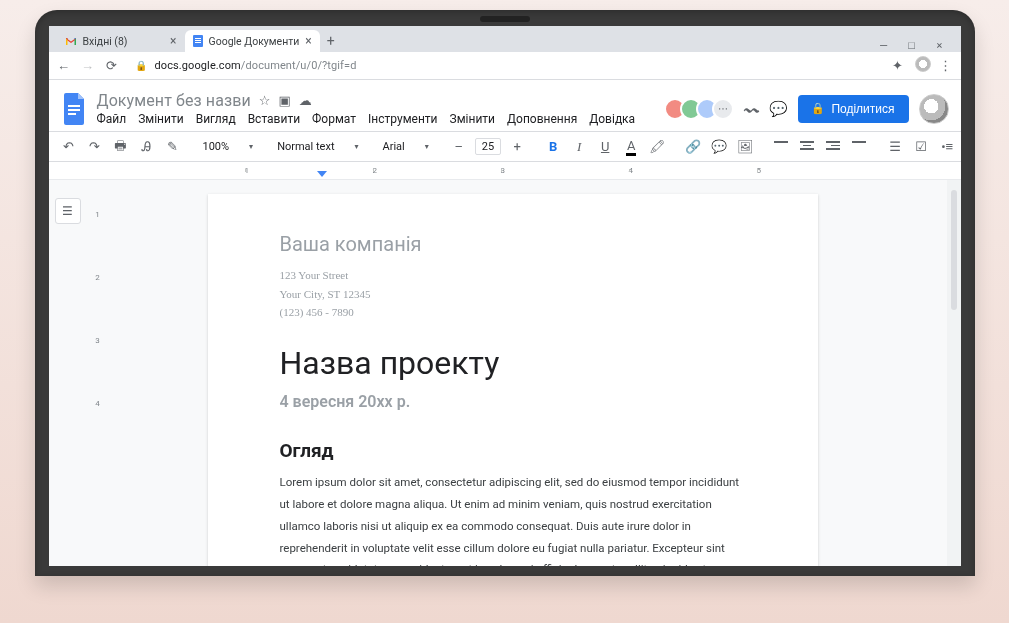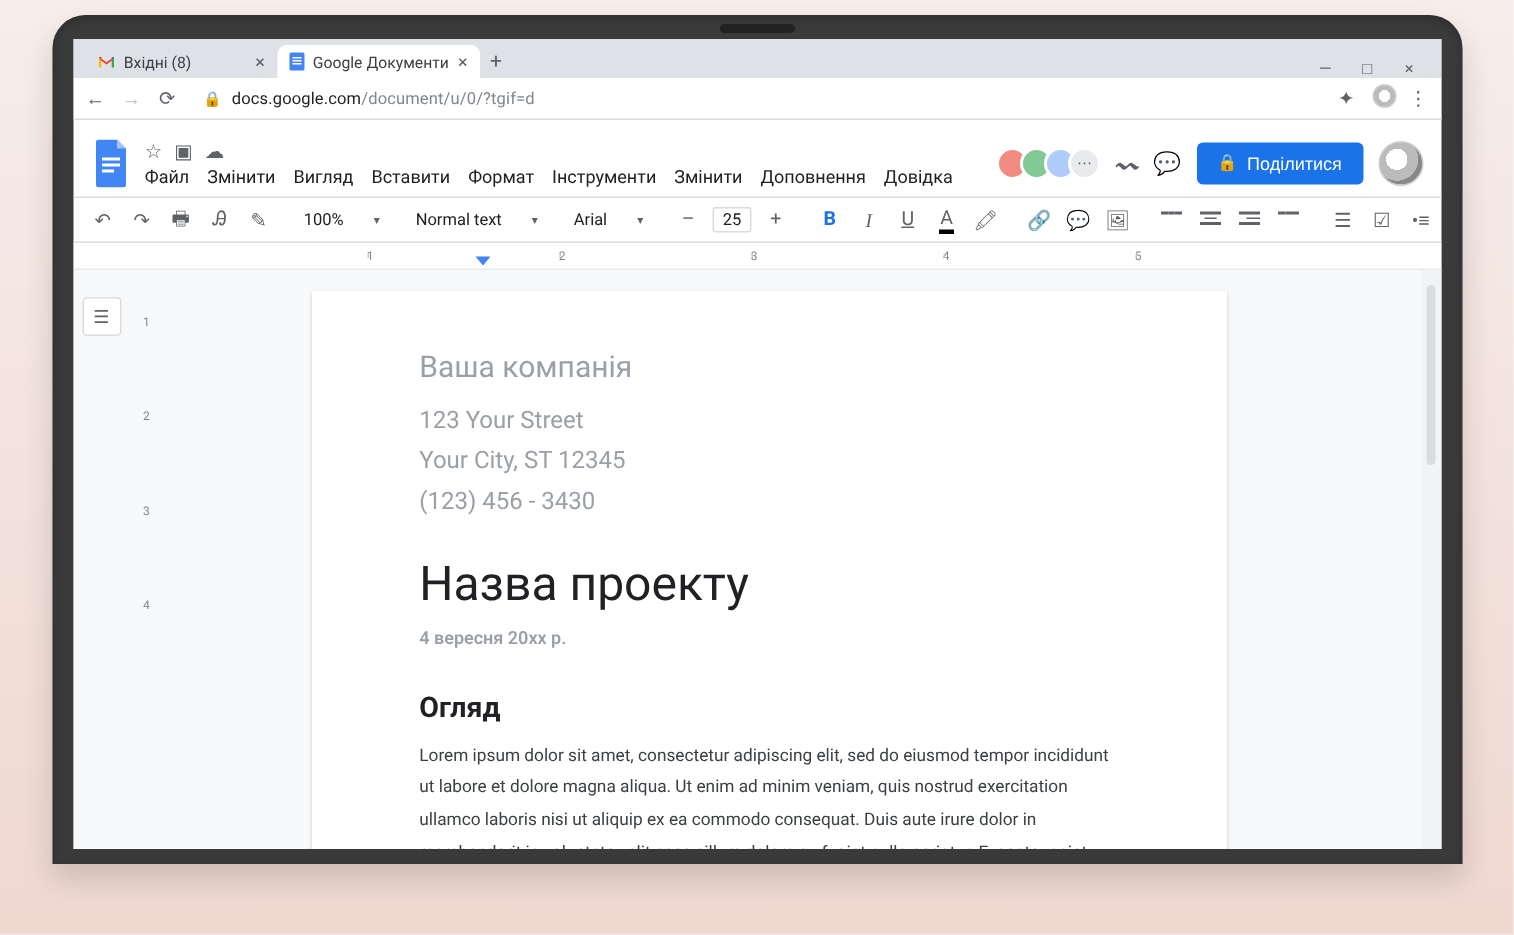--- a/index.html
+++ b/index.html
@@ -199,23 +199,23 @@
   .canvas-wrap{
     flex:1;display:flex;justify-content:center;padding:14px 30px 0 0;overflow:hidden;
   }
   .page{
     width:610px;background:#fff;
     box-shadow:0 1px 3px rgba(60,64,67,.15),0 1px 2px rgba(60,64,67,.08);
     padding:38px 72px 20px 72px;
     min-height:500px;
   }
   .company{font-size:20px;color:#9aa0a6;font-weight:400;margin-bottom:10px;}
-  .addr{font-size:16px;color:#9aa0a6;line-height:1.7;}
+  .addr{font-size:11px;color:#9aa0a6;line-height:1.7;font-family:Liberation Serif, serif;}
   .title-big{font-size:32px;color:#202124;font-weight:400;margin-top:22px;margin-bottom:10px;}
-  .date-line{font-size:12px;color:#9aa0a6;font-weight:600;}
+  .date-line{font-size:16px;color:#9aa0a6;font-weight:600;}
   .h2{font-size:19px;font-weight:700;color:#202124;margin-top:28px;margin-bottom:10px;}
   .body-text{font-size:11.5px;line-height:1.9;color:#3c4043;}
 
   .align-ic{display:inline-flex;width:14px;height:11px;}
   .bars span{display:block;height:1.5px;background:#5f6368;margin-bottom:2px;}
 
   .scroll-indicator{
     width:14px;background:#f1f3f4;display:flex;align-items:flex-start;justify-content:center;
   }
   .scroll-indicator div{width:6px;height:120px;background:#dadce0;border-radius:3px;margin-top:10px;}
@@ -281,20 +281,21 @@
           <svg viewBox="0 0 24 32">
               <path fill="#4285f4" d="M4 0h12l6 6v24a2 2 0 0 1-2 2H4a2 2 0 0 1-2-2V2a2 2 0 0 1 2-2z"></path>
               <path fill="#a1c2fa" d="M16 0l6 6h-6z"></path>
               <rect x="6" y="12" width="12" height="2" fill="#fff"></rect>
               <rect x="6" y="16" width="12" height="2" fill="#fff"></rect>
               <rect x="6" y="20" width="8" height="2" fill="#fff"></rect>
             </svg>
         </div>
         <div class="title-block">
           <div class="title-row">
+            <span class="doc-title">Документ без назви</span>
             <span class="title-ic">☆</span>
             <span class="title-ic">▣</span>
             <span class="title-ic">☁</span>
           </div>
           <div class="menubar">
             <span>Файл</span>
             <span>Змінити</span>
             <span>Вигляд</span>
             <span>Вставити</span>
             <span>Формат</span>
@@ -419,21 +420,21 @@
           <span>2</span>
           <span>3</span>
           <span>4</span>
         </div>
         <div class="canvas-wrap">
           <div class="page">
             <div class="company">Ваша компанія</div>
             <div class="addr">
               <div>123 Your Street</div>
               <div>Your City, ST 12345</div>
-              <div>(123) 456 - 3430</div>
+              <div>(123) 456 - 7890</div>
             </div>
             <div class="title-big">Назва проекту</div>
             <div class="date-line">4 вересня 20xx р.</div>
             <div class="h2">Огляд</div>
             <div class="body-text">Lorem ipsum dolor sit amet, consectetur adipiscing elit, sed do eiusmod tempor incididunt ut labore et dolore magna aliqua. Ut enim ad minim veniam, quis nostrud exercitation ullamco laboris nisi ut aliquip ex ea commodo consequat. Duis aute irure dolor in reprehenderit in voluptate velit esse cillum dolore eu fugiat nulla pariatur. Excepteur sint occaecat cupidatat non proident, sunt in culpa qui officia deserunt mollit anim id est laborum.</div>
           </div>
         </div>
         <div class="scroll-indicator">
             <div></div>
           </div>

